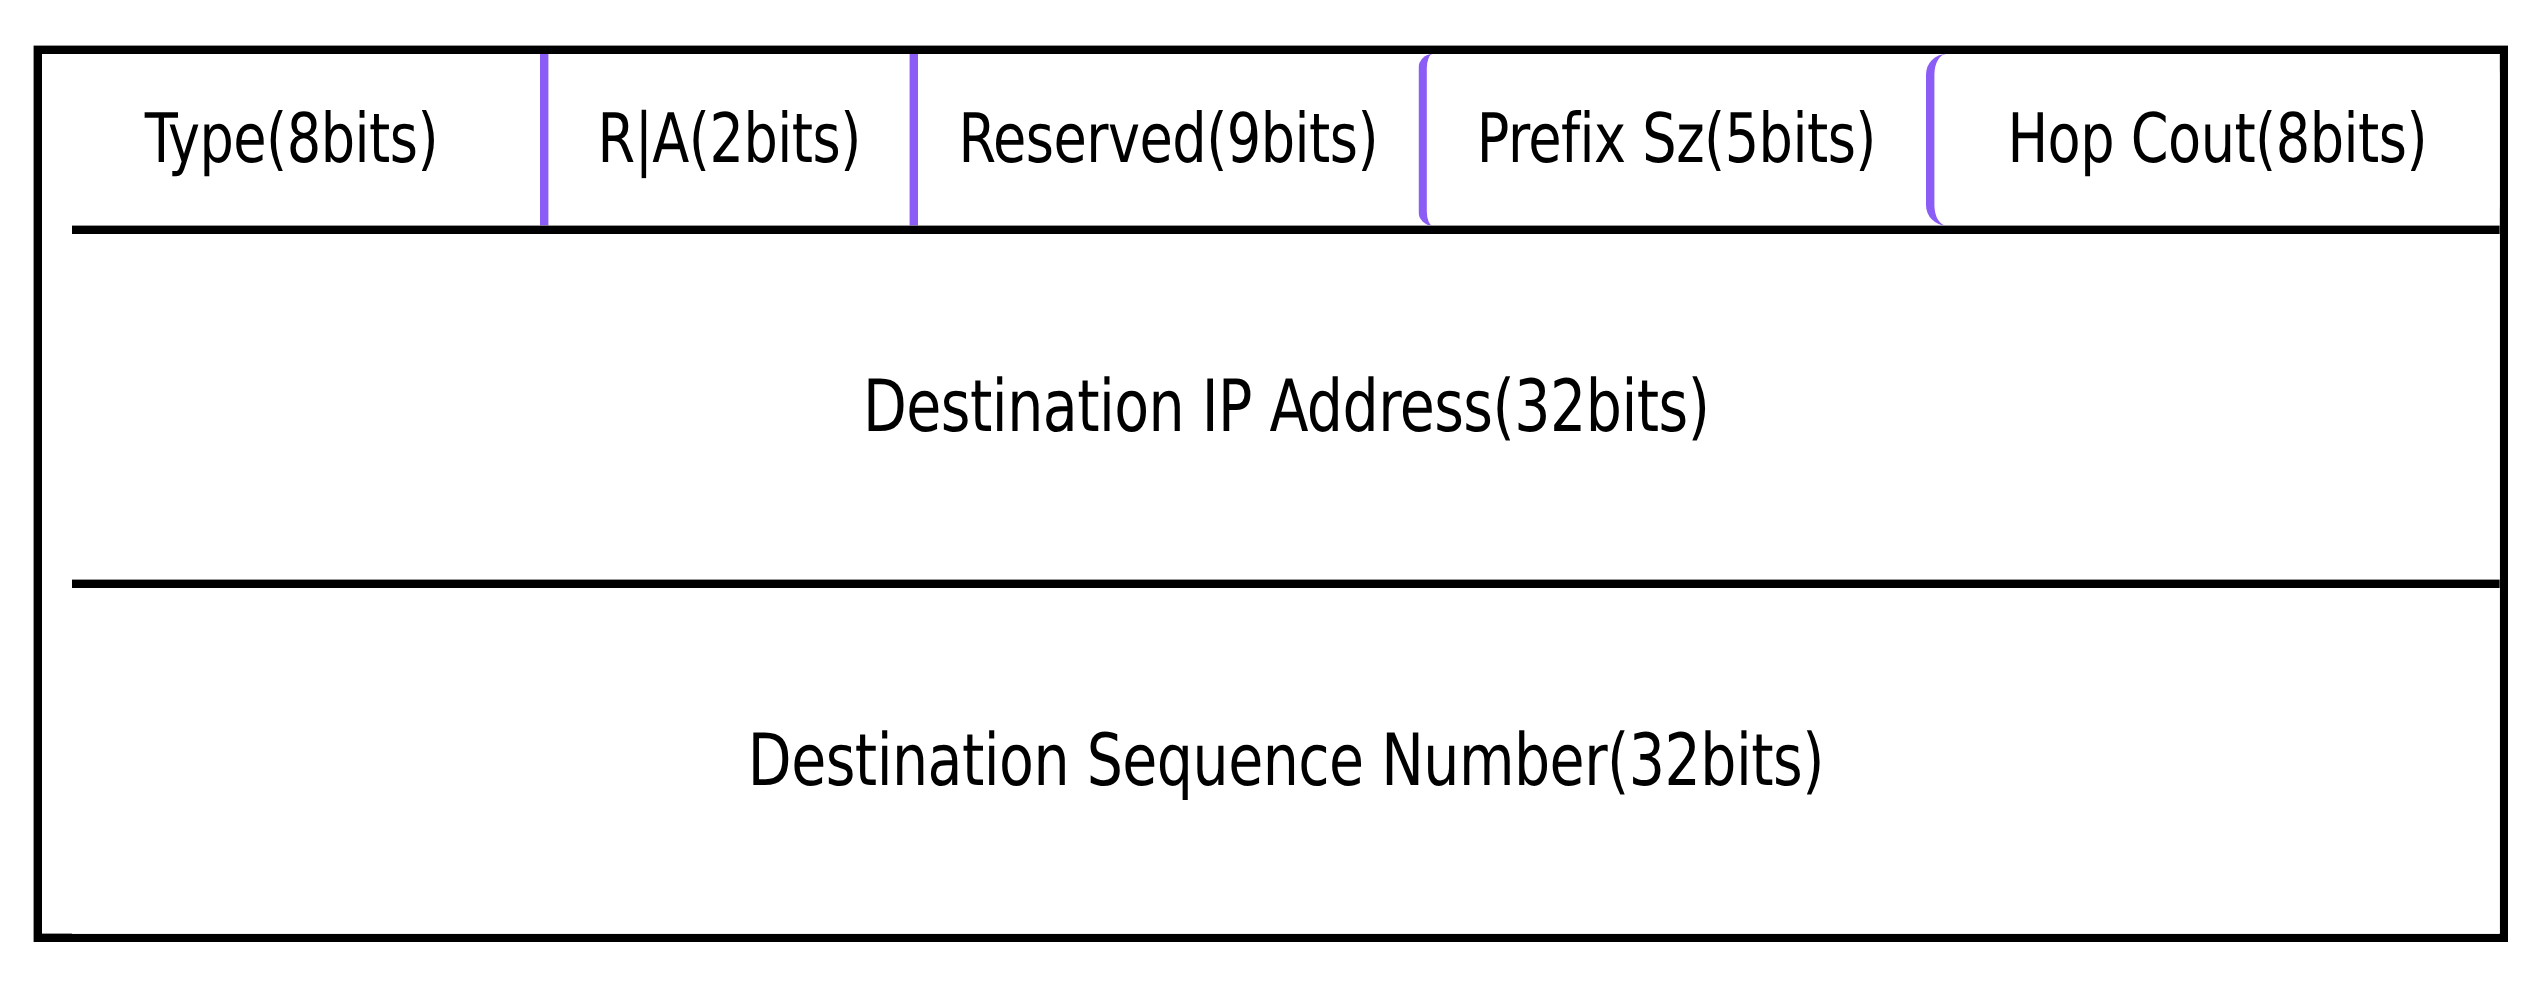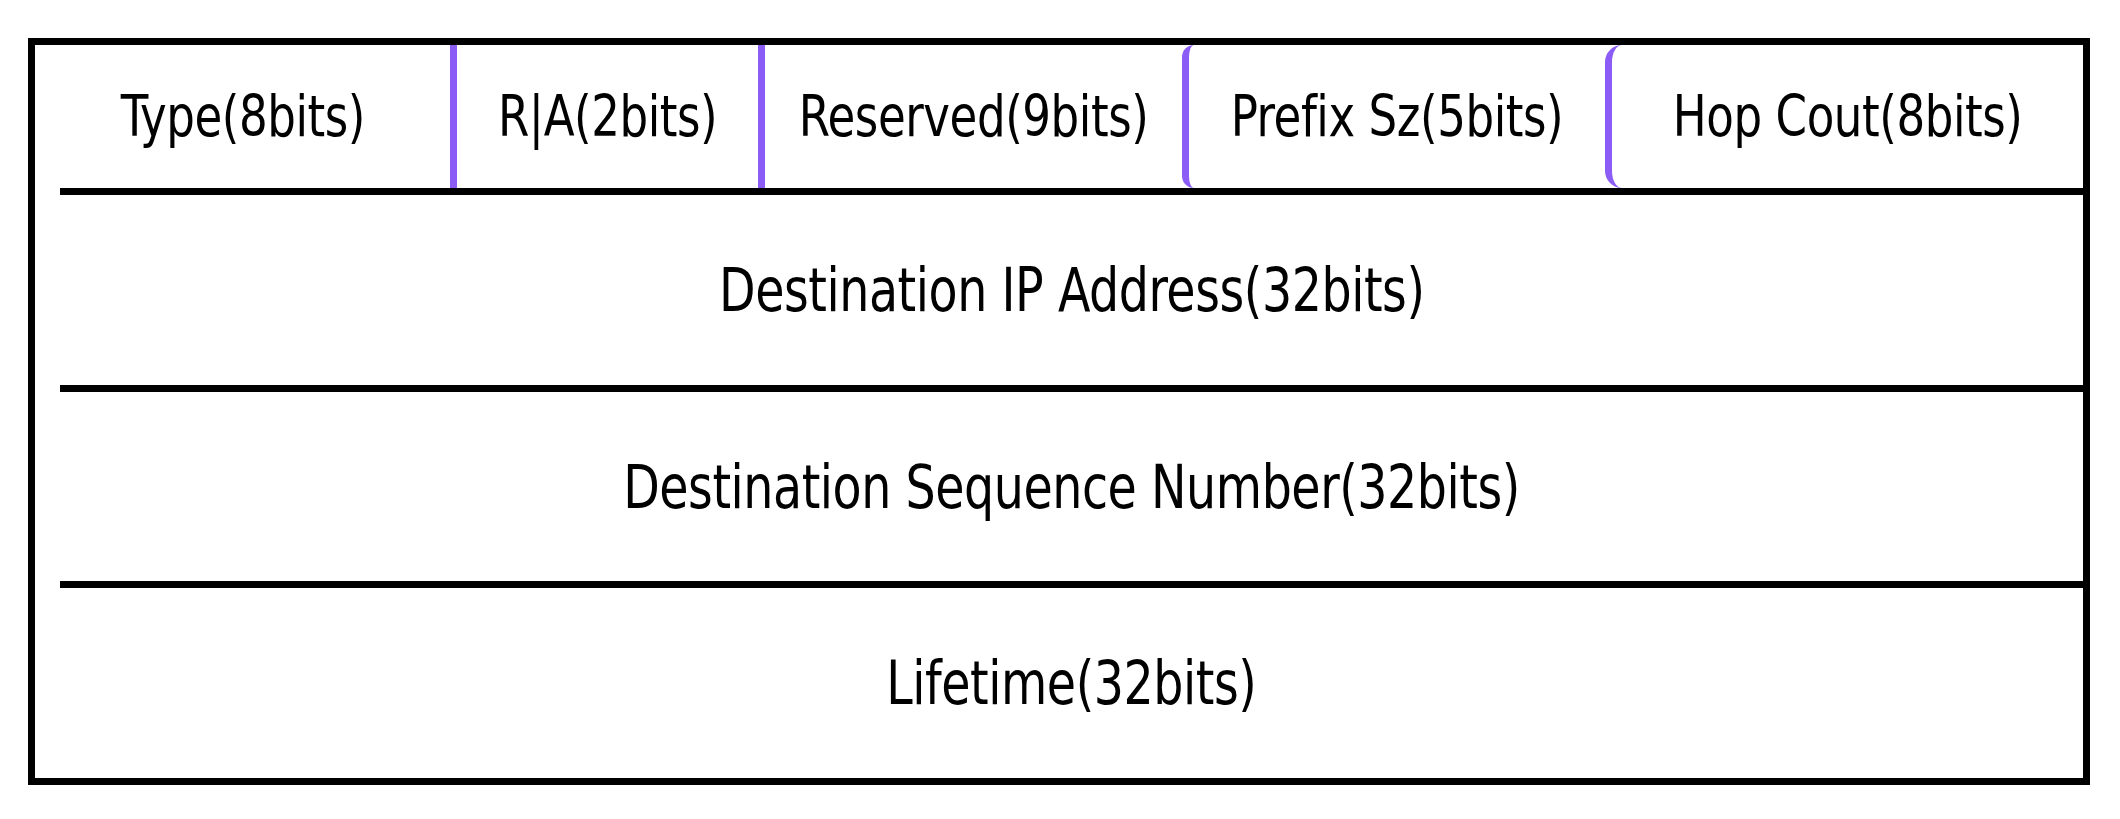--- a/index.html
+++ b/index.html
@@ -121,19 +121,14 @@
     </div>
   </div>
 
   <div class="packet-row field-row-wide">
     <div class="packet-cell cell-full">
       <span class="field-label">Destination Sequence Number(32bits)</span>
     </div>
   </div>
 
 
-  <div class="packet-row field-row-wide">
-    <div class="packet-cell cell-full">
-      <span class="field-label">Lifetime(32bits)</span>
-    </div>
-  </div>
 
 </div>
 
 </body></html>

